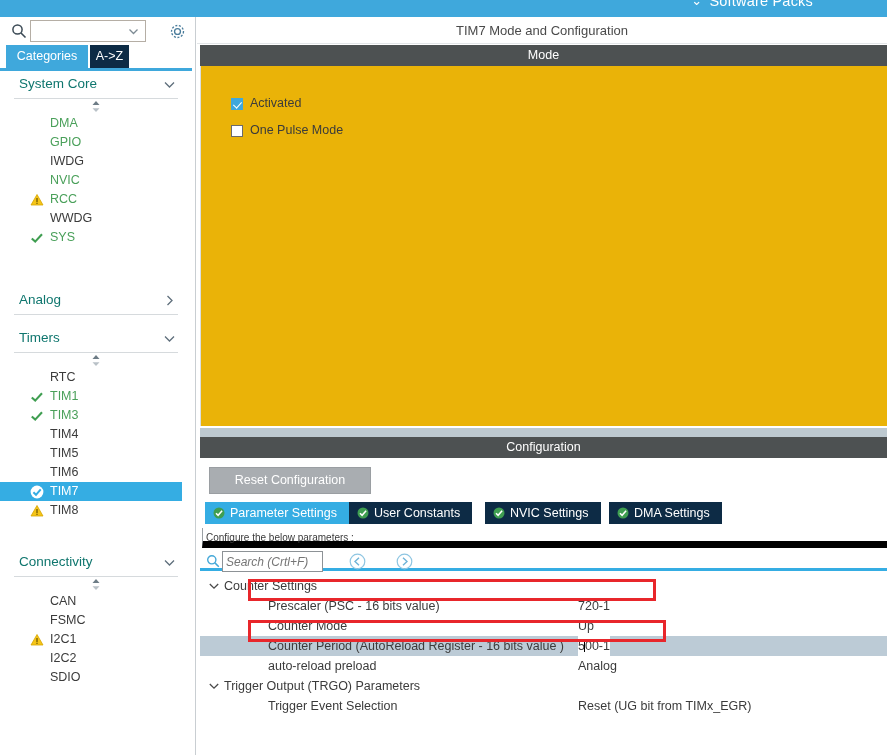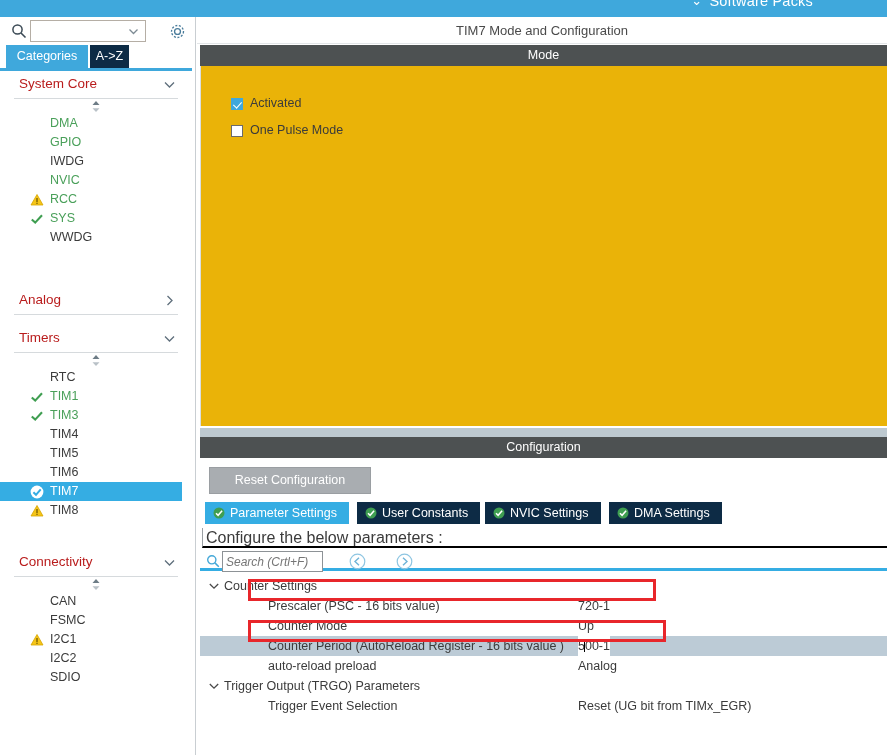--- a/index.html
+++ b/index.html
@@ -100,21 +100,21 @@
 
   .sb-group-head {
     position: relative;
     margin: 0 14px;
     height: 28px;
     border-bottom: 1px solid #d6dadd;
   }
   .sb-group-title {
     position: absolute; left: 5px; top: 5px;
     font-size: 13.5px;
-    color: #b91c1c;
+    color: #0f766e;
   }
   .sb-group-arrow {
     position: absolute; right: 2px; top: 7px;
     width: 13px; height: 13px;
   }
 
   .sb-scroll-up, .sb-scroll-dn {
     position: relative;
     height: 15px;
   }
@@ -264,23 +264,23 @@
   }
   .tabstrip-underline {
     position: absolute; left: 0; top: 66px;
     width: 687px; height: 3px;
     background: #35ade3;
   }
 
   .configure-note {
     position: absolute; left: 2px; top: 70px;
     width: 685px; height: 20px;
-    border-bottom: 2px solid #000000;
+    border-bottom: 7px solid #000000;
     border-left: 1px solid #9ba0a4;
-    font-size: 16px;
+    font-size: 10px;
     color: #3b3b3b;
     line-height: 19px;
     padding-left: 3px;
   }
 
   .param-search-row {
     position: absolute; left: 0; top: 92px;
     width: 687px; height: 26px;
   }
   .ps-icon { position: absolute; left: 6px; top: 4px; width: 14px; height: 14px; }
@@ -428,29 +428,29 @@
         <li class="sb-item green">
           <span class="sb-item-badge">
             <svg width="14" height="14" viewBox="0 0 14 14">
                 <polygon points="7,1.5 13,12 1,12" fill="#f5c518" stroke="#d6a400" stroke-width=".8"></polygon>
                 <rect x="6.4" y="5" width="1.2" height="4" fill="#6b5200"></rect>
                 <rect x="6.4" y="9.7" width="1.2" height="1.2" fill="#6b5200"></rect>
               </svg>
           </span>
           <span>RCC</span>
         </li>
+        <li class="sb-item"><span>WWDG</span></li>
         <li class="sb-item green">
           <span class="sb-item-badge">
             <svg width="14" height="14" viewBox="0 0 14 14">
                 <polyline points="1.8,7.4 5.2,10.6 12,3.2" fill="none" stroke="#3f9e51" stroke-width="2.1"></polyline>
               </svg>
           </span>
           <span>SYS</span>
         </li>
-        <li class="sb-item"><span>WWDG</span></li>
       </ul>
 
       <div style="height:40px"></div>
 
       <div class="sb-group-head">
         <span class="sb-group-title">Analog</span>
         <span class="sb-group-arrow">
           <svg width="13" height="13" viewBox="0 0 13 13">
             <polyline points="4.5,2 9,6.5 4.5,11" fill="none" stroke="#5f6f7c" stroke-width="1.3"></polyline>
           </svg>
@@ -589,21 +589,21 @@
       <div class="tabstrip">
         <div class="ctab active" style="left:5px;">
           <span class="ctab-dot">
             <svg width="12" height="12" viewBox="0 0 12 12">
                 <circle cx="6" cy="6" r="5.5" fill="#3f9e51"></circle>
                 <polyline points="3,6.2 5.1,8.3 9.1,3.7" fill="none" stroke="#ffffff" stroke-width="1.5"></polyline>
               </svg>
           </span>
           <span>Parameter Settings</span>
         </div>
-        <div class="ctab" style="left:157px;">
+        <div class="ctab" style="left:149px;">
           <span class="ctab-dot">
             <svg width="12" height="12" viewBox="0 0 12 12">
                 <circle cx="6" cy="6" r="5.5" fill="#3f9e51"></circle>
                 <polyline points="3,6.2 5.1,8.3 9.1,3.7" fill="none" stroke="#ffffff" stroke-width="1.5"></polyline>
               </svg>
           </span>
           <span>User Constants</span>
         </div>
         <div class="ctab" style="left:285px;">
           <span class="ctab-dot">

